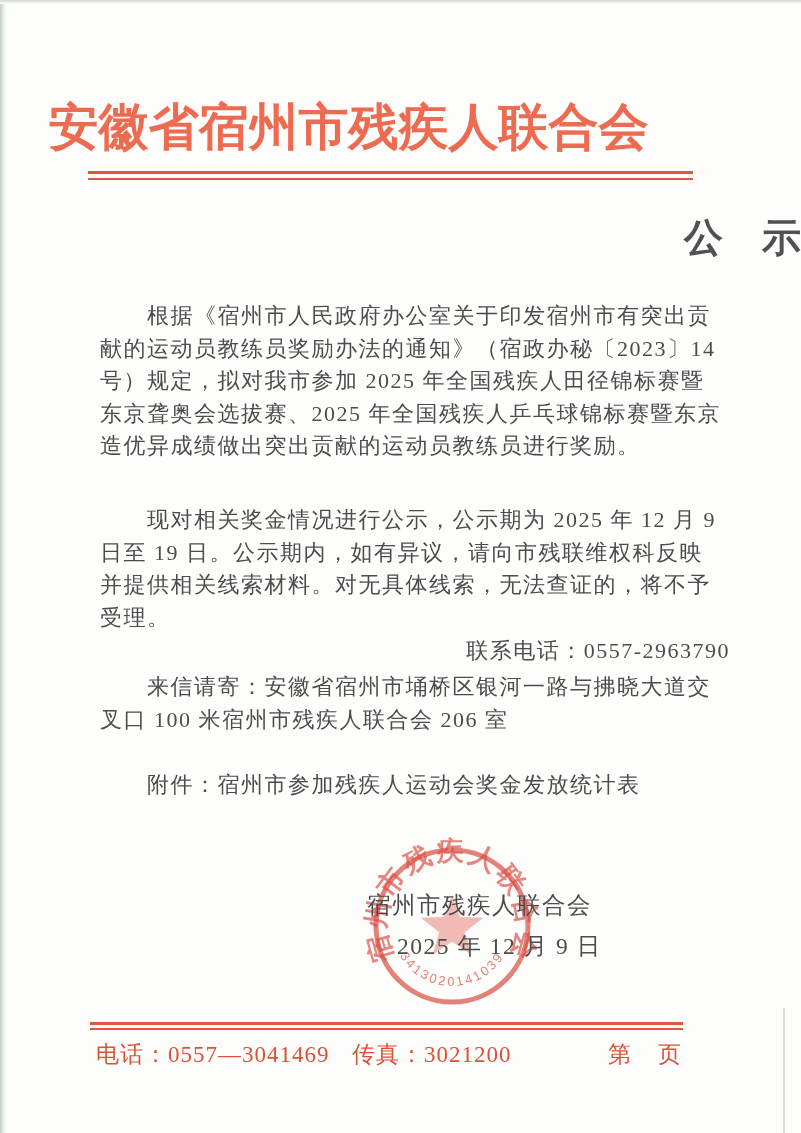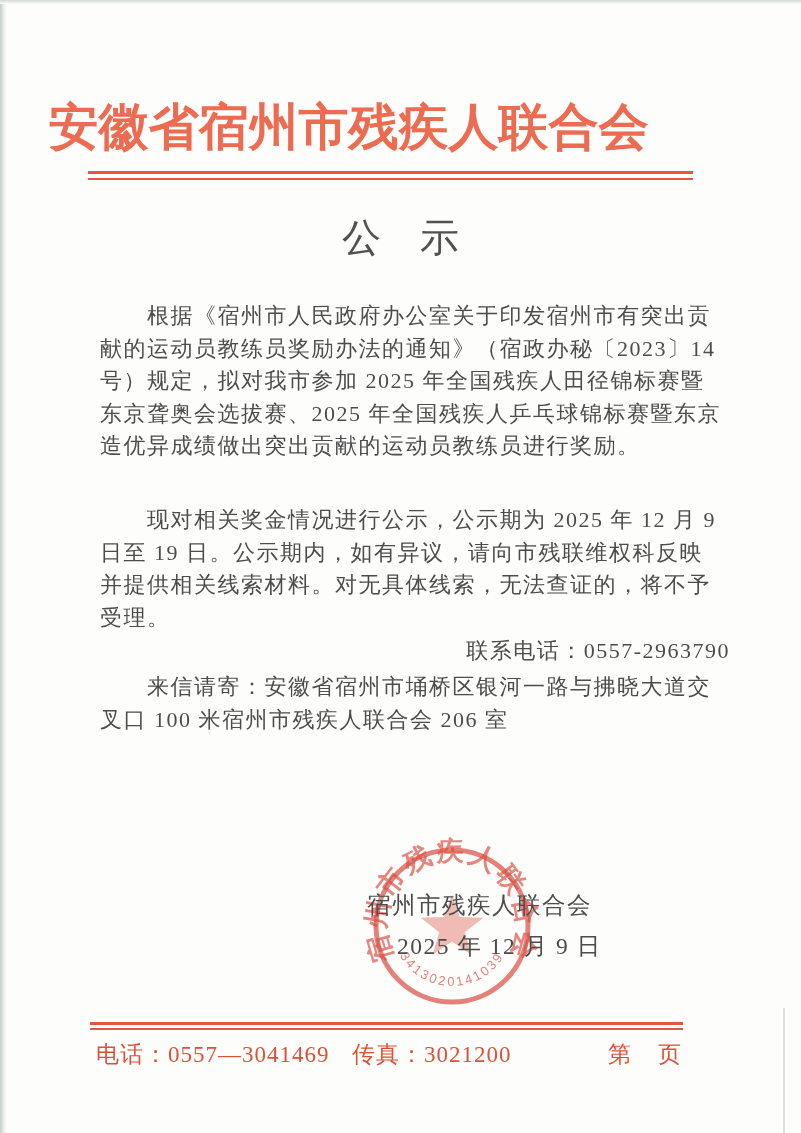--- a/index.html
+++ b/index.html
@@ -27,22 +27,22 @@
   }
   .rule{position:absolute;}
   .rule .a{height:3px;background:var(--red2);}
   .rule .b{height:2px;background:var(--red2);margin-top:4px;}
   .rule-head{left:88px;top:171px;width:605px;}
   .rule-foot{left:90px;top:1022px;width:593px;}
   .rule-foot .b{margin-top:3px;}
 
   .doc-title{
     position:absolute;top:211px;left:0;width:801px;margin:0;
-    text-align:center;
-    font-size:39px;font-weight:400;color:#515151;
+    text-align:right;
+    font-size:39px;font-weight:700;color:#515151;
     white-space:nowrap;
   }
 
   .bodytext{
     position:absolute;left:100px;width:630px;
     font-size:22px;letter-spacing:1.5px;line-height:32.6px;
     color:#4c4c4c;white-space:nowrap;
   }
   .bodytext .line{height:32.6px;}
   .indent{padding-left:47px;}
@@ -114,20 +114,23 @@
 
   <div class="bodytext contact">
     <div class="line indent">联系电话：0557-2963790</div>
   </div>
 
   <div class="bodytext mail">
     <div class="line indent">来信请寄：安徽省宿州市埇桥区银河一路与拂晓大道交</div>
     <div class="line">叉口 100 米宿州市残疾人联合会 206 室</div>
   </div>
 
+  <div class="bodytext attach">
+    <div class="line indent">附件：宿州市参加残疾人运动会奖金发放统计表</div>
+  </div>
 
   <svg class="seal" width="180" height="180" viewBox="0 0 180 180">
     <circle cx="90" cy="90" r="76" fill="none" stroke="#d94c41" stroke-width="5" opacity="0.7"></circle>
     <polygon points="90,59 97.9,81.1 121.4,81.8 102.8,96.2 109.4,118.7 90,105.5 70.6,118.7 77.2,96.2 58.6,81.8 82.1,81.1" fill="#d94c41" opacity="0.38"></polygon>
     <defs>
       <path id="sealTextArc" d="M 32.8,123 A 66,66 0 1 1 147.2,123" fill="none"></path>
       <path id="sealCodeArc" d="M 35.6,115.4 A 60,60 0 0 0 144.4,115.4" fill="none"></path>
     </defs>
     <text font-size="27" font-weight="700" fill="#d94c41" opacity="0.68" letter-spacing="3.5" font-family="Liberation Serif, serif">
       <textPath href="#sealTextArc" startOffset="50%" text-anchor="middle">宿州市残疾人联合会</textPath>

